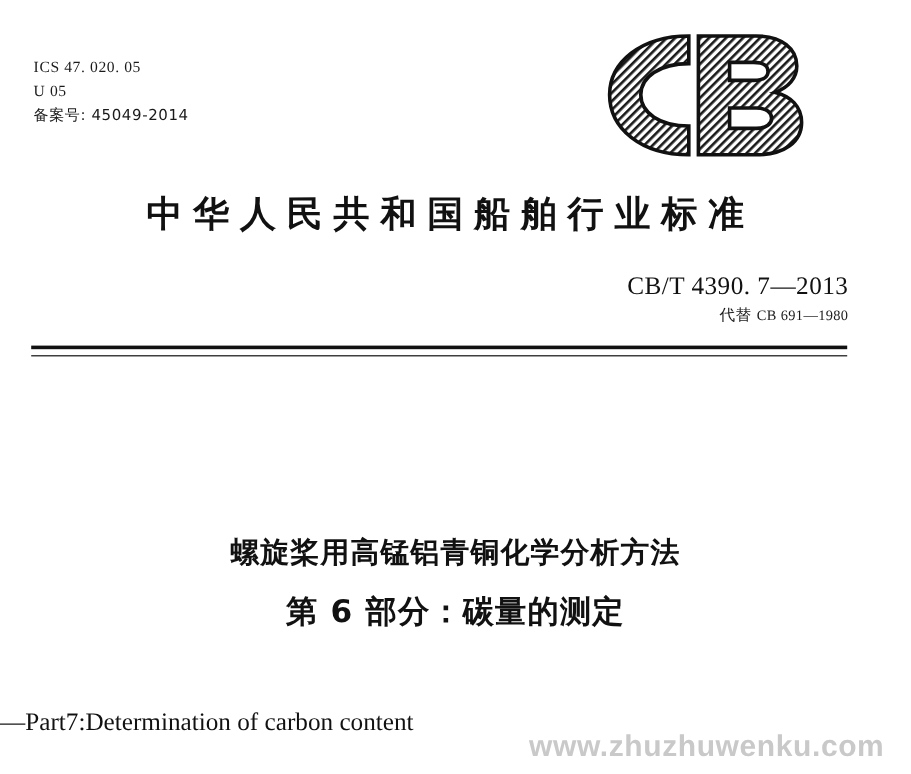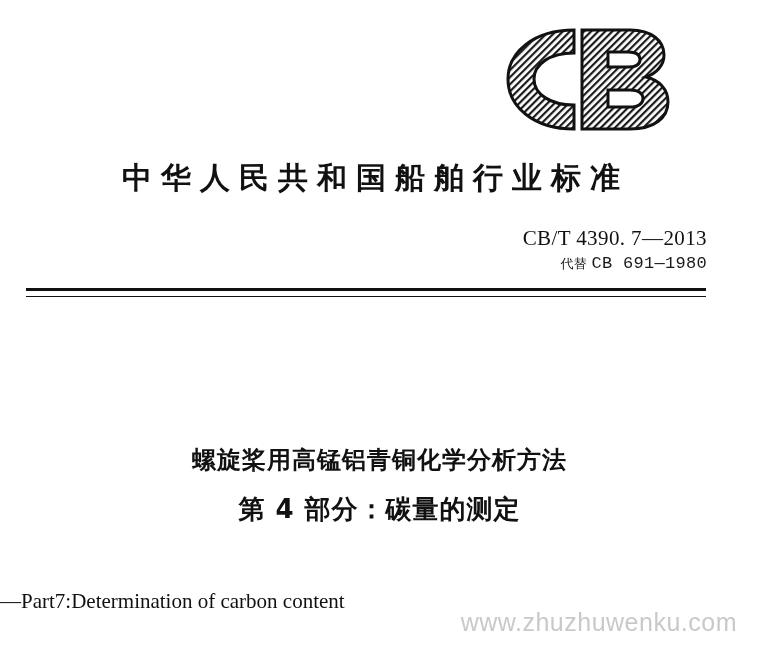--- a/index.html
+++ b/index.html
@@ -84,22 +84,22 @@
     position: absolute;
     right: 52px;
     top: 254px;
     text-align: right;
     font-size: 13px;
     letter-spacing: 0.3px;
     color: #1a1a1a;
     font-family: "DejaVu Sans", sans-serif;
   }
   .std-replace .lat {
-    font-family: Liberation Mono, monospace;
-    font-size: 17px;
+    font-family: Liberation Serif, serif;
+    font-size: 12px;
     margin-top: 24px;
   }
 
   
   .rule {
     position: absolute;
     left: 26px;
     width: 680px;
     background: #111111;
   }
@@ -162,27 +162,33 @@
   
   .watermark {
     position: absolute;
     right: 22px;
     bottom: 8px;
     font-family: "Liberation Sans", sans-serif;
     font-size: 25px;
     color: #c9c9c9;
     letter-spacing: 0.5px;
     white-space: nowrap;
+    font-weight: bold;
   }
 </style>
 </head>
 <body>
 
 <div class="page">
 
+  <div class="ics-block">
+    <div class="ics-line">ICS 47. 020. 05</div>
+    <div class="ics-line">U 05</div>
+    <div class="ics-line cn">备案号: 45049-2014</div>
+  </div>
 
   <div class="cb-logo">
     <svg width="180" height="115" viewBox="0 0 180 115" xmlns="http://www.w3.org/2000/svg">
       <defs>
         <pattern id="hatch" width="5" height="5" patternUnits="userSpaceOnUse" patternTransform="rotate(45)">
           <rect width="5" height="5" fill="#ffffff"></rect>
           <rect width="2.2" height="5" fill="#1a1a1a"></rect>
         </pattern>
       </defs>
 
@@ -199,18 +205,18 @@
   <div class="std-no">CB/T 4390. 7—2013</div>
   <div class="std-replace">
     <span>代替</span>
     <span class="lat">CB 691—1980</span>
   </div>
 
   <div class="rule rule-thick"></div>
   <div class="rule rule-thin"></div>
 
   <div class="doc-title">螺旋桨用高锰铝青铜化学分析方法</div>
-  <div class="doc-title-2">第 4 部分：碳量的测定</div>
+  <div class="doc-title-2">第 6 部分：碳量的测定</div>
   <div class="doc-title-en-2">—Part7:Determination of carbon content</div>
 
   <div class="watermark">www.zhuzhuwenku.com</div>
 
 </div>
 
 </body></html>

